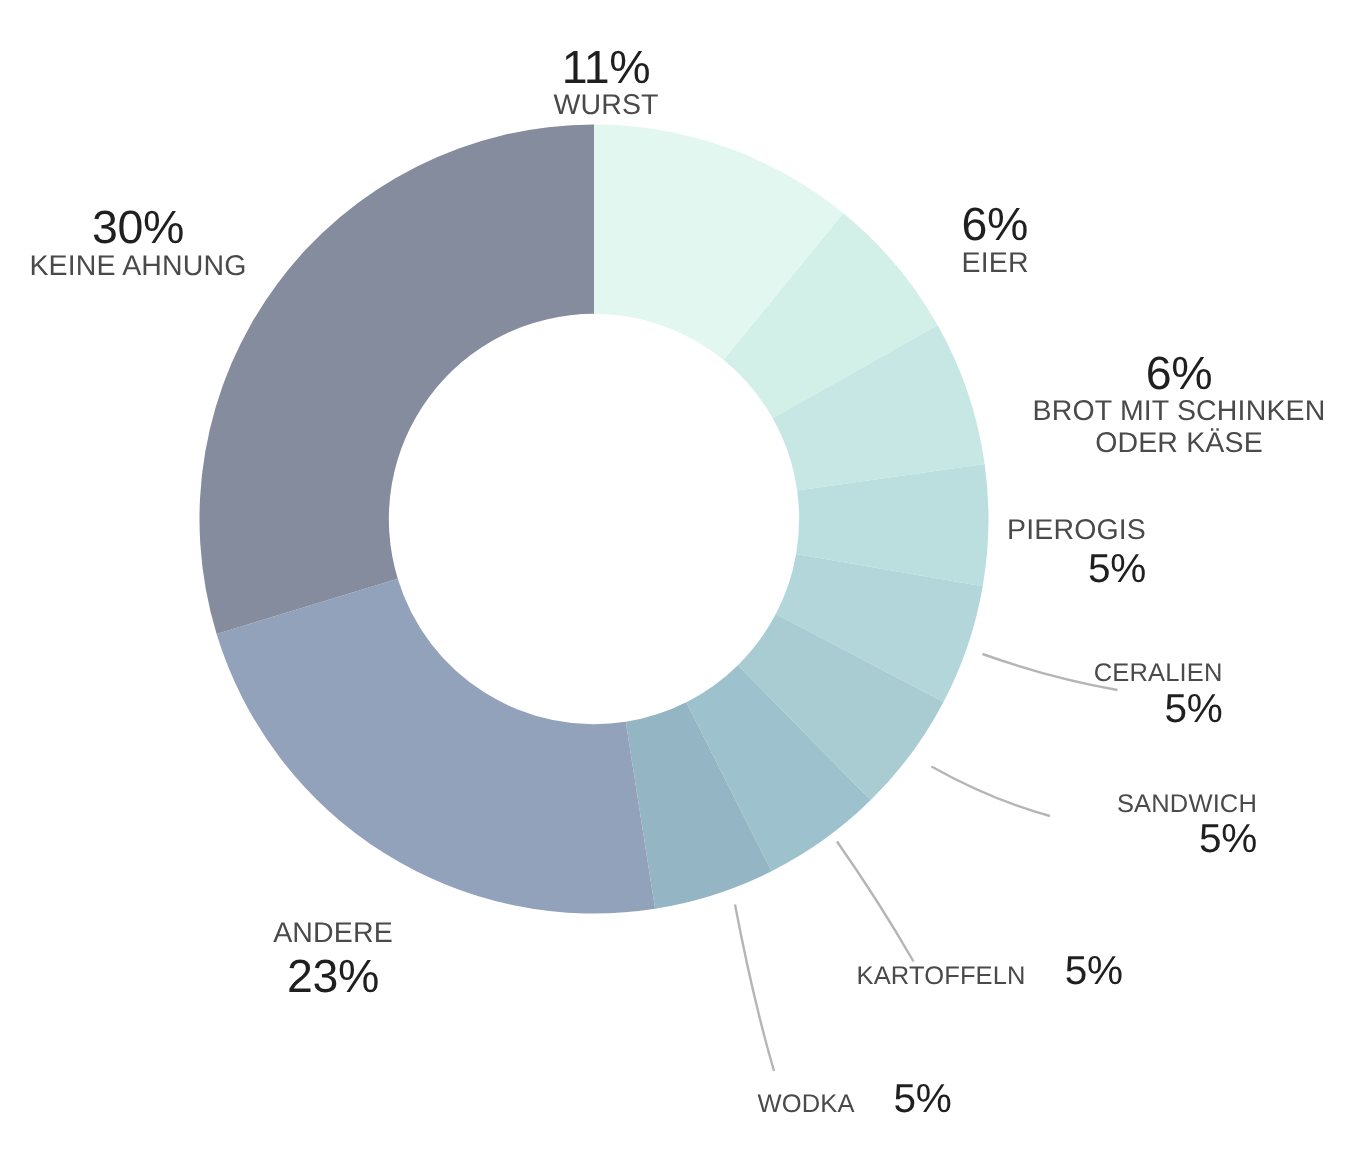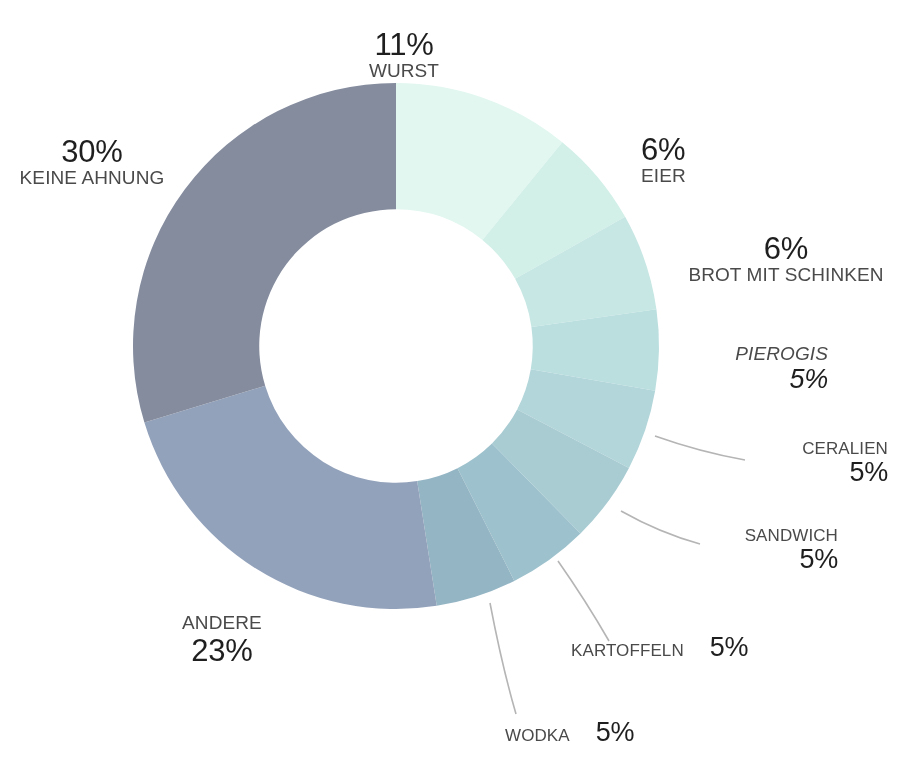--- a/index.html
+++ b/index.html
@@ -96,28 +96,29 @@
   </div>
 
   <div class="label-block align-left" style="left:641px; top:133px;">
     <div class="lbl-pct">6%</div>
     <div class="lbl-name">EIER</div>
   </div>
 
   <div class="label-block align-center" style="left:786px; top:232px; transform:translateX(-50%);">
     <div class="lbl-pct">6%</div>
     <div class="lbl-name">BROT MIT SCHINKEN</div>
+    <div class="lbl-name">ODER KÄSE</div>
   </div>
 
-  <div class="label-block align-right" style="left:828px; top:344px; transform:translateX(-100%);font-style:italic;">
+  <div class="label-block align-right" style="left:764px; top:344px; transform:translateX(-100%);">
     <div class="lbl-name">PIEROGIS</div>
     <div class="lbl-pct-sm">5%</div>
   </div>
 
-  <div class="label-block align-right" style="left:888px; top:440px; transform:translateX(-100%);">
+  <div class="label-block align-right" style="left:815px; top:440px; transform:translateX(-100%);">
     <div class="lbl-name-sm">CERALIEN</div>
     <div class="lbl-pct-sm">5%</div>
   </div>
 
   <div class="label-block align-right" style="left:838px; top:527px; transform:translateX(-100%);">
     <div class="lbl-name-sm">SANDWICH</div>
     <div class="lbl-pct-sm">5%</div>
   </div>
 
   <div class="label-block" style="left:571px; top:633px;">

